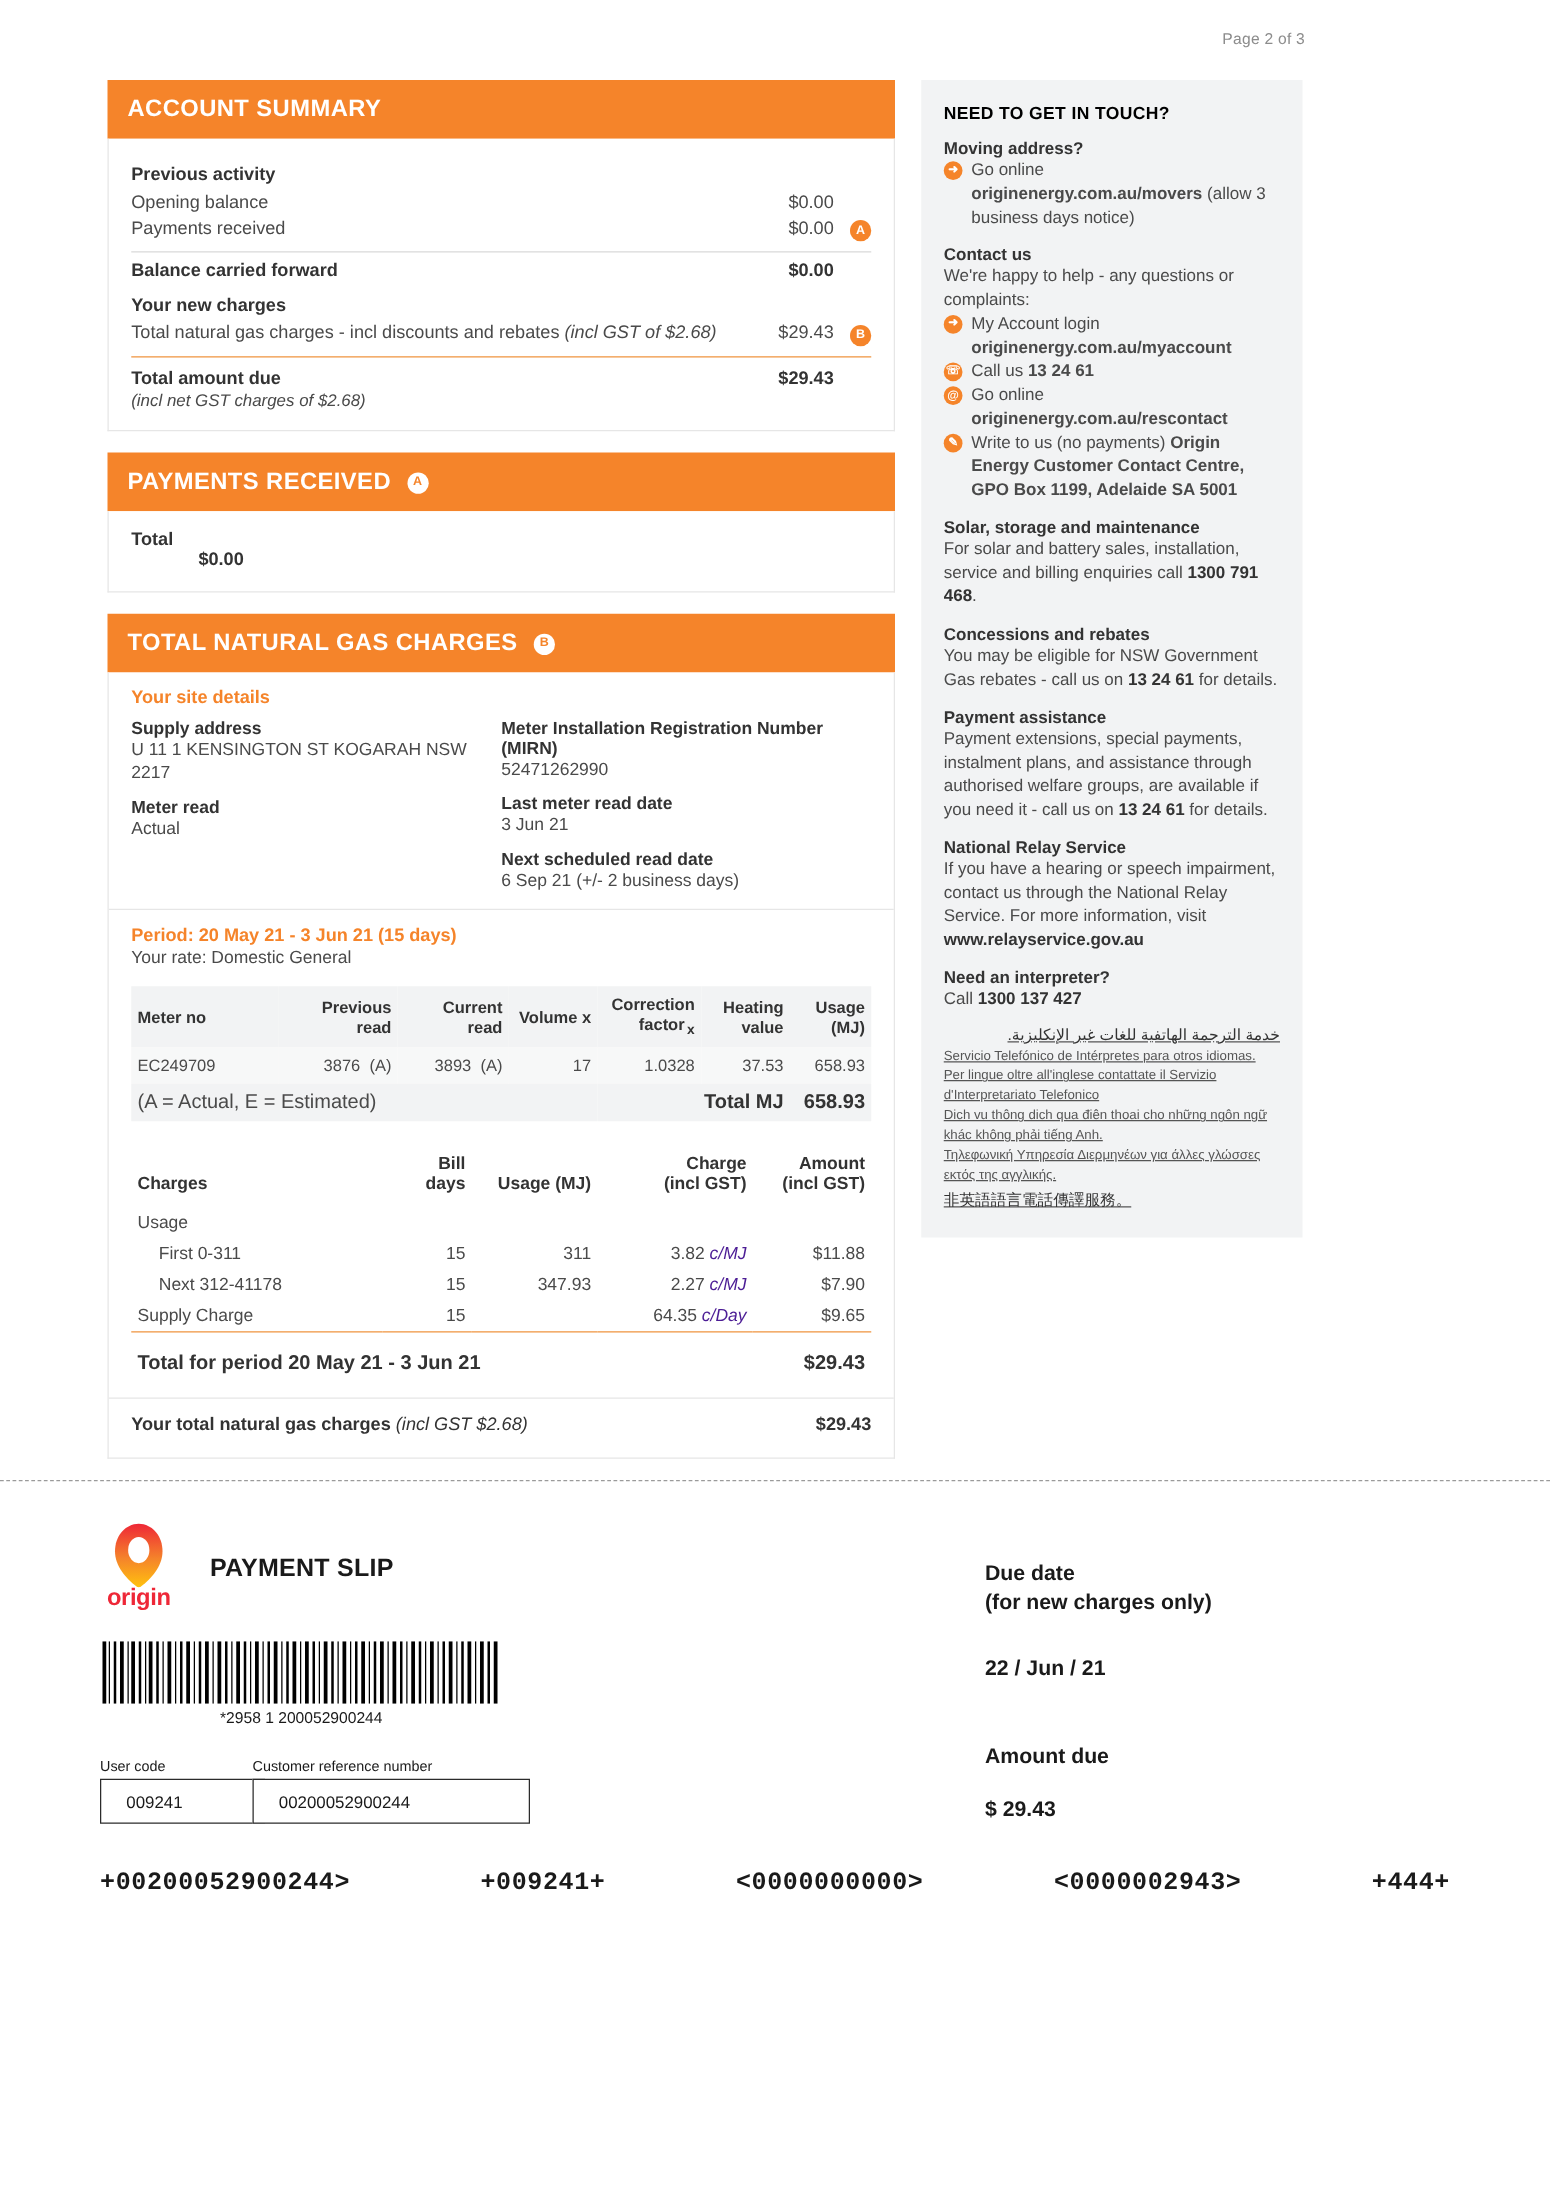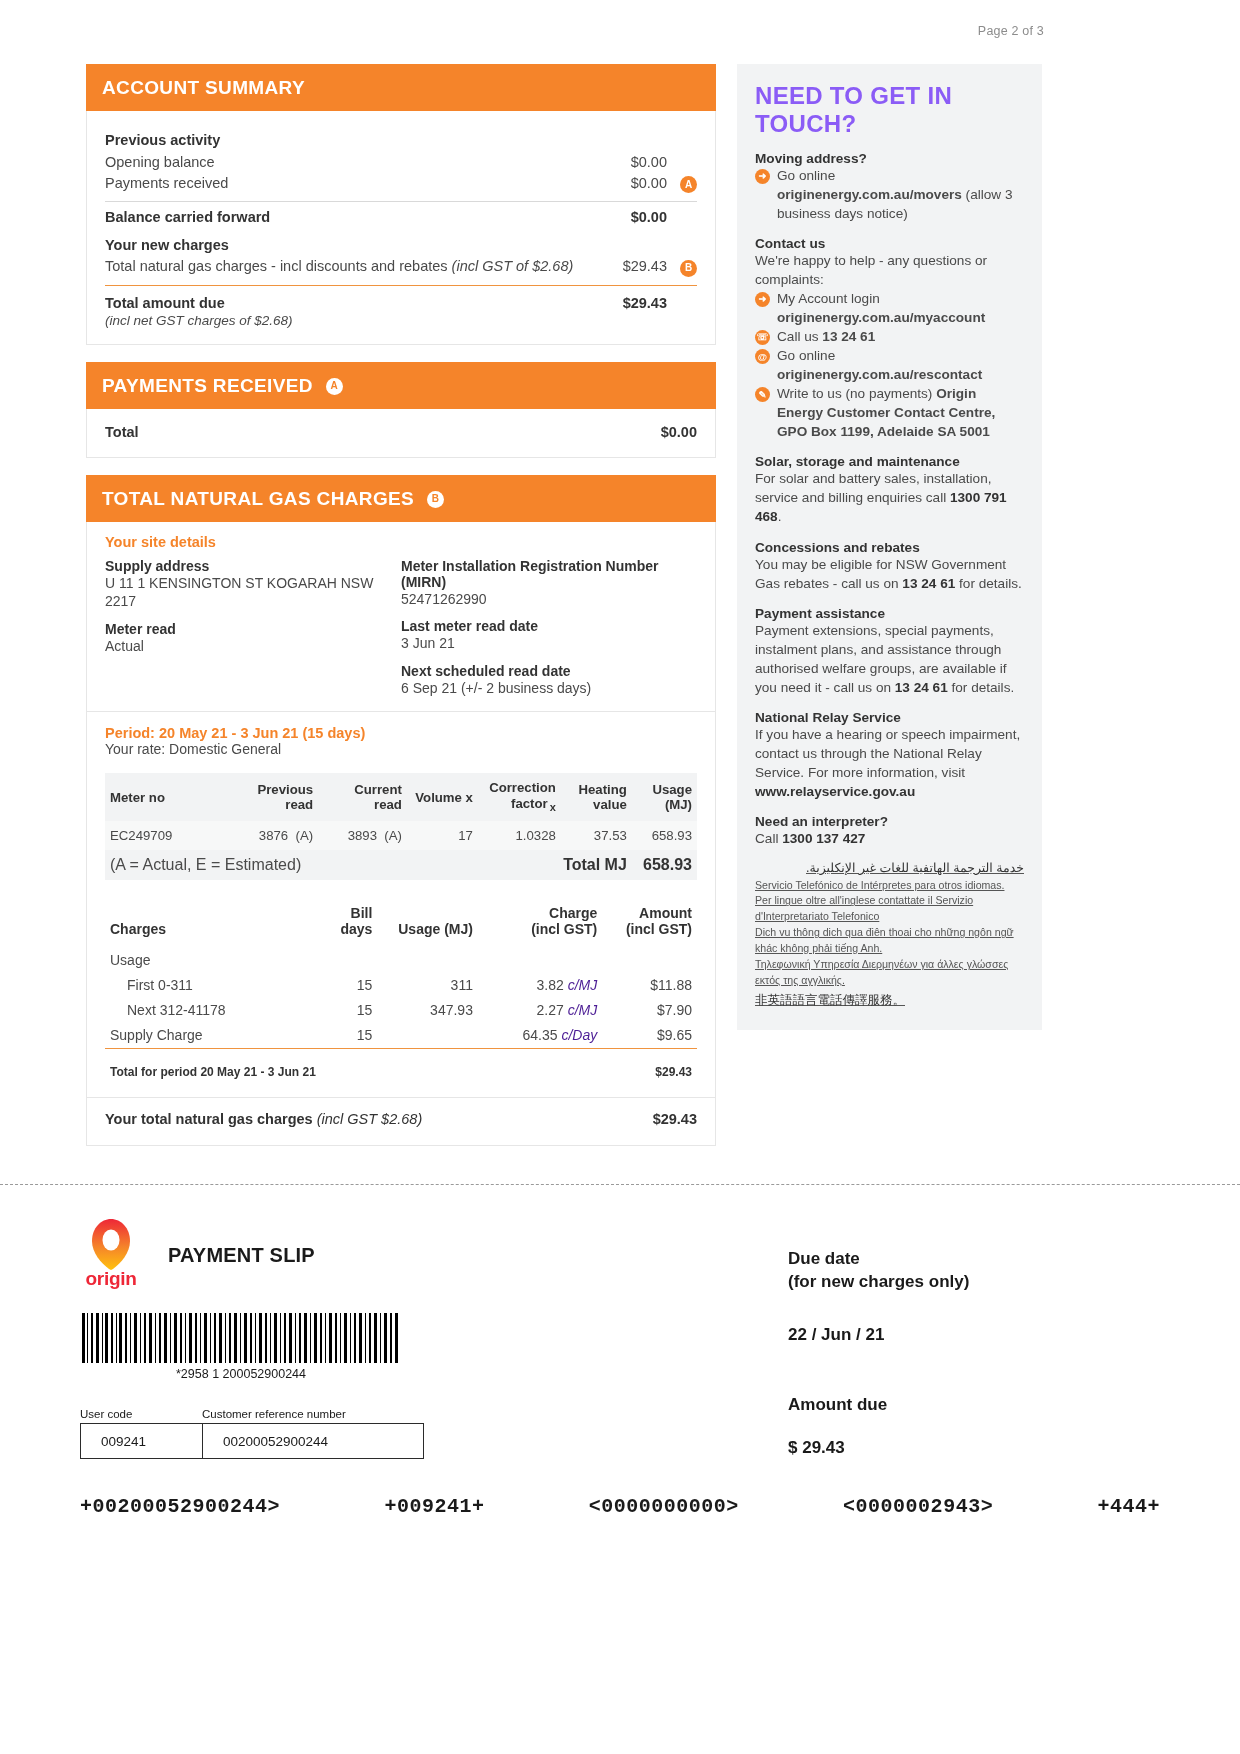--- a/index.html
+++ b/index.html
@@ -50,21 +50,21 @@
   .srow .mark { width: 30px; text-align: right; }
   .srow.head { font-weight: bold; color: #333; padding-top: 9px; padding-bottom: 3px; }
   .srow.bold { font-weight: bold; color: #333; }
   .srow.bold .val { font-weight: bold; }
   .hr-grey { border-top: 1px solid #d9d9d9; margin: 5px 0 5px 0; }
   .hr-orange { border-top: 1px solid #f0943f; margin: 6px 0 6px 0; }
   .sub-note { font-size: 13.5px; font-style: italic; color: #4a4a4a; padding-bottom: 2px; }
   .spacer-16 { height: 17px; }
 
   
-  .pay-row { display: flex; font-size: 14.5px; font-weight: bold; color: #333; padding: 3px 0; }
+  .pay-row { display: flex; font-size: 14.5px; font-weight: bold; color: #333; padding: 3px 0; flex-direction: column; }
   .pay-row .lbl { flex: 1 1 auto; }
   .pay-row .val { width: 90px; text-align: right; }
 
   
   .site-title { color: #f5842a; font-weight: bold; font-size: 14.5px; margin-bottom: 8px; }
   .site-grid { display: flex; gap: 0; }
   .site-col { width: 50%; padding-right: 14px; }
   .site-lbl { font-weight: bold; color: #333; font-size: 14px; margin-top: 10px; }
   .site-lbl:first-child { margin-top: 0; }
   .site-val { font-size: 14px; color: #4a4a4a; line-height: 1.32; }
@@ -87,37 +87,37 @@
 
   table.charges { width: 100%; border-collapse: collapse; font-size: 14px; margin-top: 22px; }
   table.charges th {
     font-weight: bold; color: #333; padding: 3px 5px 10px 5px;
     vertical-align: bottom; line-height: 1.18;
   }
   table.charges td { padding: 4.5px 5px; }
   .indent { padding-left: 22px !important; }
   .unit { color: #4c1d95; font-style: italic; }
   .orange-rule td { border-top: 1px solid #f0943f; padding-top: 0; height: 8px; }
-  tr.total-row td { font-weight: bold; color: #333; padding-top: 7px; font-size: 12px; }
+  tr.total-row td { font-weight: bold; color: #333; padding-top: 7px; font-size: 16px; }
 
   .grand {
     border-top: 1px solid #e6e6e6;
     margin: 14px -18px 0 -18px; padding: 13px 18px 4px 18px;
     display: flex; align-items: baseline; font-size: 14.5px;
   }
   .grand .lbl { flex: 1 1 auto; font-weight: bold; color: #333; }
   .grand .lbl em { font-weight: normal; font-style: italic; }
   .grand .val { font-weight: bold; color: #333; }
 
   
   .right-col {
     position: absolute; left: 737px; top: 64px; width: 305px;
     background: #f2f3f4; padding: 18px 18px 20px 18px;
   }
-  .rc-title { color: #8b5cf6; font-weight: bold; font-size: 24px; letter-spacing: .3px; }
+  .rc-title { color: #000000; font-weight: bold; font-size: 14px; letter-spacing: .3px; }
   .rc-h { font-weight: bold; color: #333; font-size: 13.6px; margin-top: 13px; }
   .rc-h:first-of-type { margin-top: 0; }
   .rc-p { font-size: 13.6px; line-height: 1.4; color: #4a4a4a; }
   .rc-p b { color: #333; }
   .rc-line { display: flex; gap: 7px; align-items: flex-start; font-size: 13.6px; line-height: 1.4; }
   .rc-line .txt { flex: 1 1 auto; }
   .ico {
     flex: 0 0 auto; width: 15px; height: 15px; border-radius: 50%;
     background: #f5842a; color: #fff; display: inline-flex;
     align-items: center; justify-content: center;

